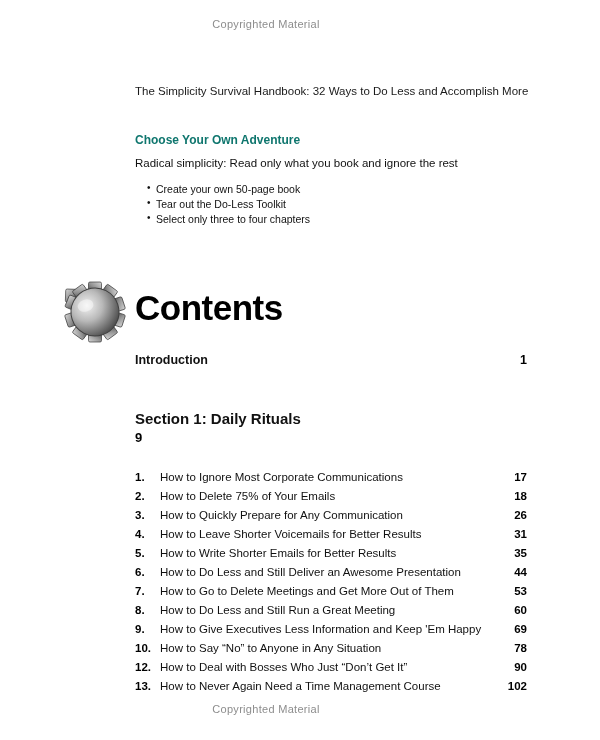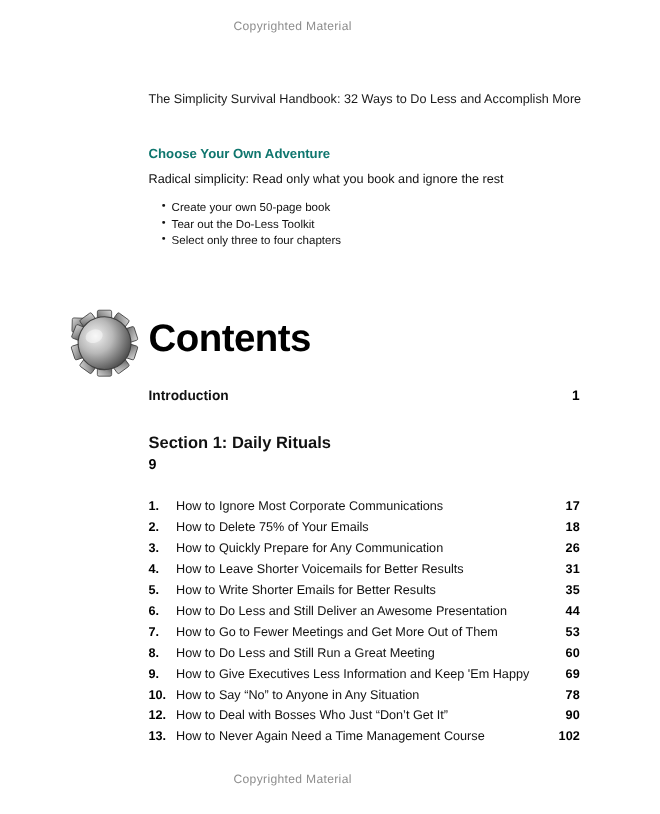--- a/index.html
+++ b/index.html
@@ -126,21 +126,21 @@
   }
   .toc-row .page-no {
     flex: 0 0 32px;
     text-align: right;
     font-weight: bold;
     color: #000;
   }
   .toc-row.intro {
     font-weight: bold;
     font-size: 12.5px;
-    margin-bottom: 24px;
+    margin-bottom: 40px;
   }
   .toc-row.intro .label { font-weight: bold; }
   .toc-row.section {
     font-weight: bold;
     font-size: 15px;
     margin-bottom: 9px;
     flex-direction: column;
   }
   .toc-row.section .label { font-weight: bold; }
   .toc-row.section .page-no { font-size: 13px; }
@@ -241,21 +241,21 @@
       <div class="label">How to Write Shorter Emails for Better Results</div>
       <div class="page-no">35</div>
     </div>
     <div class="toc-row item">
       <div class="num">6.</div>
       <div class="label">How to Do Less and Still Deliver an Awesome Presentation</div>
       <div class="page-no">44</div>
     </div>
     <div class="toc-row item">
       <div class="num">7.</div>
-      <div class="label">How to Go to Fewer Meetings and Get More Out of Them</div>
+      <div class="label">How to Go to Delete Meetings and Get More Out of Them</div>
       <div class="page-no">53</div>
     </div>
     <div class="toc-row item">
       <div class="num">8.</div>
       <div class="label">How to Do Less and Still Run a Great Meeting</div>
       <div class="page-no">60</div>
     </div>
     <div class="toc-row item">
       <div class="num">9.</div>
       <div class="label">How to Give Executives Less Information and Keep 'Em Happy</div>

